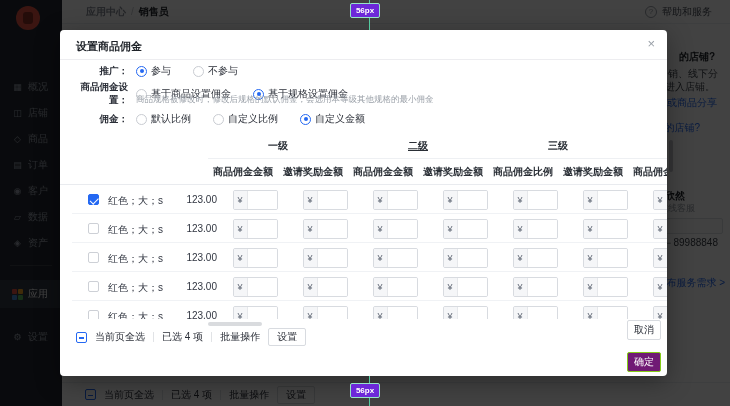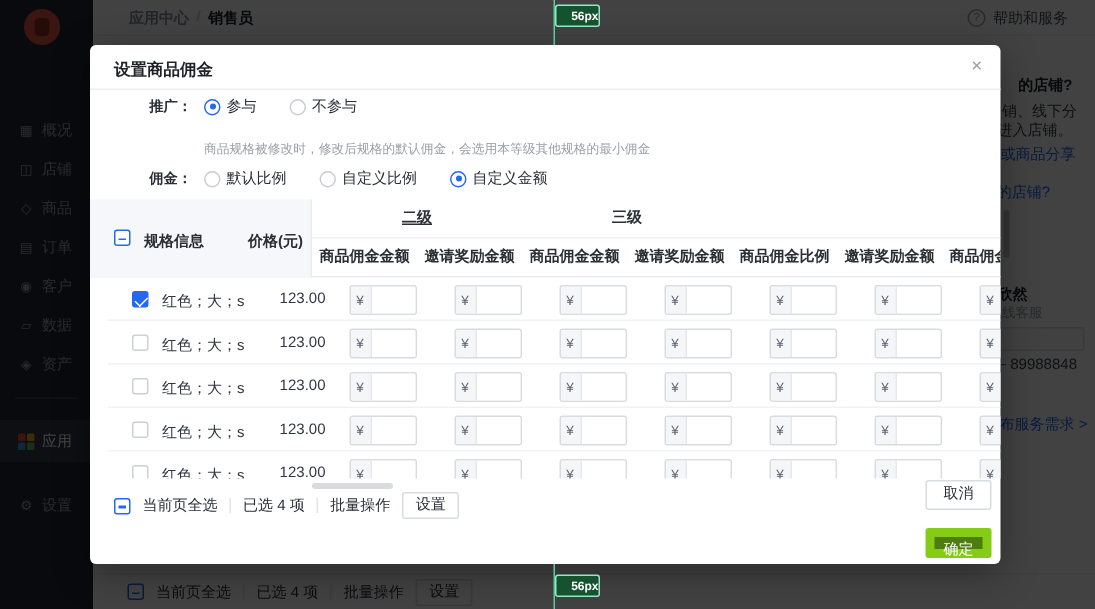--- a/index.html
+++ b/index.html
@@ -91,27 +91,27 @@
   .igrp { width:45px; height:20px; border:1px solid #d8dbe0; border-radius:2px; background:#fff; display:flex; overflow:hidden; }
   .ipre { width:14px; background:#f5f6f8; border-right:1px solid #e6e8eb; color:#5f6673; font-size:9px; display:flex; align-items:center; justify-content:center; flex:none; }
   .ibox { flex:1; background:#fff; }
 
   #h-scroll { position:absolute; left:148px; top:292px; width:54px; height:4px; border-radius:2px; background:#d9dbde; cursor:pointer; }
 
   #m-bulk { position:absolute; left:16px; top:296px; height:22px; display:flex; align-items:center; gap:8px; }
   #m-footer { position:absolute; right:6px; bottom:4px; display:flex; gap:12px;flex-direction:column; }
   .btn { height:20px; line-height:18px; padding:0 6px; border-radius:2px; font-size:10px; cursor:pointer; }
   .btn.ghost { border:1px solid #d8dbe0; background:#fff; color:#2b2f38; }
-  .btn.primary { border:6px solid #84cc16; background:#4d7c0f; color:#fff; }
+  .btn.primary { border:1px solid #84cc16; background:#701a75; color:#fff; }
 
   
   .vline { position:absolute; left:369px; width:1px; background:#55cba0; z-index:20; }
   #vline-top { top:0; height:30px; }
   #vline-bottom { top:376px; height:30px; }
-  .mbadge { position:absolute; left:370px; width:30px; height:15px; background:#14532d; border:1px solid #97e4c6; border-radius:2px; color:#fff; font-size:8px; font-weight:bold; text-align:right; line-height:13px; z-index:21; }
+  .mbadge { position:absolute; left:350px; width:30px; height:15px; background:#6d28d9; border:1px solid #97e4c6; border-radius:2px; color:#fff; font-size:8px; font-weight:bold; text-align:center; line-height:13px; z-index:21; }
   #badge-top { top:3px; } #badge-bottom { top:383px; }
 </style>
 </head>
 <body>
 
 <div id="screen">
 
   <aside id="sidebar">
     <div id="logo"></div>
     <nav id="side-nav">
@@ -202,27 +202,23 @@
 
   <section id="modal">
     <div id="m-head">
       <span id="m-title">设置商品佣金</span>
       <span id="m-close">×</span>
     </div>
 
     <div id="form-area"></div>
 
     <div id="thead">
-      <div id="thead-left">
-        <span class="cb indet"></span>
-        <span id="spec-h">规格信息</span>
-        <span id="price-h">价格(元)</span>
-      </div>
       <div id="thead-right">
         <div id="group-row">
+            <div class="g-cell" style="width: 140px;">一级</div>
             <div class="g-cell" style="width: 140px; text-decoration: underline;">二级</div>
             <div class="g-cell" style="width: 140px;">三级</div>
             <div class="g-cell" style="width: 70px;"></div>
           </div>
         <div id="col-row">
             <div class="c-cell">商品佣金金额</div>
             <div class="c-cell">邀请奖励金额</div>
             <div class="c-cell">商品佣金金额</div>
             <div class="c-cell">邀请奖励金额</div>
             <div class="c-cell">商品佣金比例</div>
@@ -501,20 +497,33 @@
           <div class="radio sel">
             <div class="rdot"></div>
             <div class="rlabel">参与</div>
           </div>
           <div class="radio">
             <div class="rdot"></div>
             <div class="rlabel">不参与</div>
           </div>
         </div>
       </div>
+      <div class="form-row f1">
+        <div class="f-label">商品佣金设置：</div>
+        <div class="f-ops">
+          <div class="radio">
+            <div class="rdot"></div>
+            <div class="rlabel">基于商品设置佣金</div>
+          </div>
+          <div class="radio sel">
+            <div class="rdot"></div>
+            <div class="rlabel">基于规格设置佣金</div>
+          </div>
+        </div>
+      </div>
       <div class="f-note">商品规格被修改时，修改后规格的默认佣金，会选用本等级其他规格的最小佣金</div>
       <div class="form-row f2">
         <div class="f-label">佣金：</div>
         <div class="f-ops">
           <div class="radio">
             <div class="rdot"></div>
             <div class="rlabel">默认比例</div>
           </div>
           <div class="radio">
             <div class="rdot"></div>

